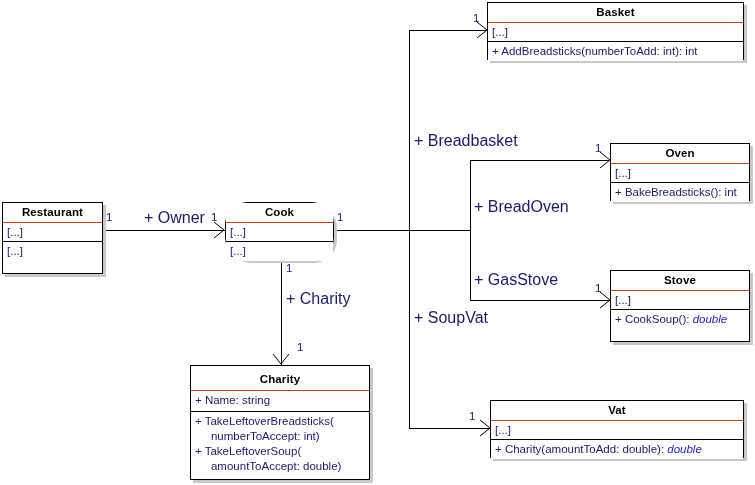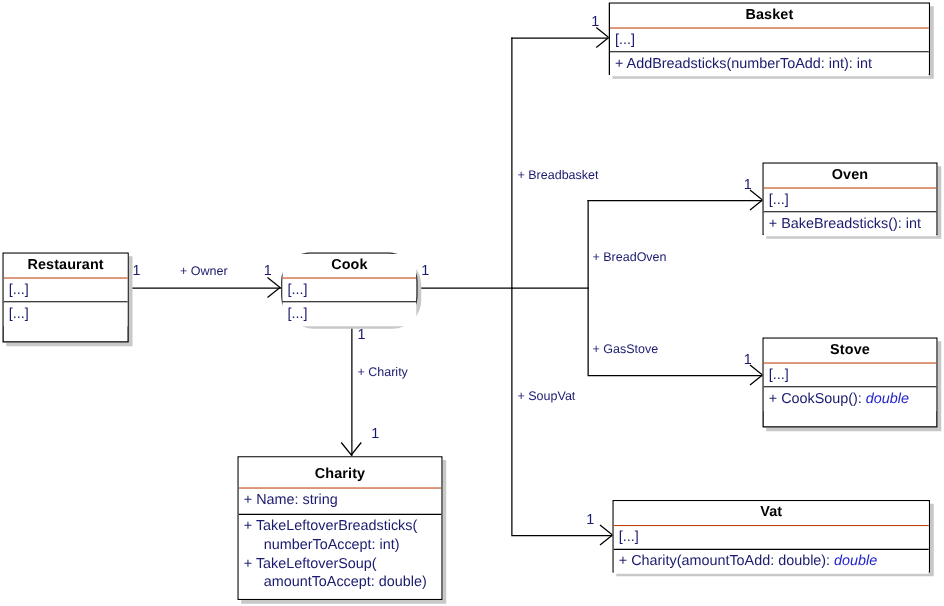--- a/index.html
+++ b/index.html
@@ -70,21 +70,21 @@
     width: 0;
     border-left: 1px solid #000000;
     z-index: 2;
   }
   .arrow-right, .arrow-down {
     position: absolute;
     z-index: 3;
   }
   .edge-label {
     position: absolute;
-    font-size: 10px;
+    font-size: 16px;
     color: #1a1a6e;
     white-space: nowrap;
     z-index: 4;
     line-height: 13px;
   }
   .mult-label {
     position: absolute;
     font-size: 11.5px;
     color: #1a1a6e;
     white-space: nowrap;
@@ -172,21 +172,21 @@
   <div class="uml-class" style="left:487px; top:2px; width:257px; height:58px;">
     <div class="uml-title">Basket</div>
     <div class="uml-compartment" style="height:19px;">
       <div class="uml-row">[...]</div>
     </div>
     <div class="uml-compartment last" style="height:19px;">
       <div class="uml-row">+ AddBreadsticks(numberToAdd: int): int</div>
     </div>
   </div>
 
-  <div class="uml-class" style="left:610px; top:130px; width:140px; height:58px;">
+  <div class="uml-class" style="left:610px; top:143px; width:140px; height:58px;">
     <div class="uml-title">Oven</div>
     <div class="uml-compartment" style="height:19px;">
       <div class="uml-row">[...]</div>
     </div>
     <div class="uml-compartment last" style="height:19px;">
       <div class="uml-row">+ BakeBreadsticks(): int</div>
     </div>
   </div>
 
   <div class="uml-class" style="left:610px; top:270px; width:140px; height:72px;">
@@ -202,21 +202,21 @@
   <div class="uml-class" style="left:490px; top:400px; width:254px; height:58px;">
     <div class="uml-title">Vat</div>
     <div class="uml-compartment" style="height:19px;">
       <div class="uml-row">[...]</div>
     </div>
     <div class="uml-compartment last" style="height:19px;">
       <div class="uml-row"><span>+ Charity(amountToAdd: double): </span><span class="ret-italic">double</span></div>
     </div>
   </div>
 
-  <div class="uml-class" style="left:190px; top:365px; width:164px; height:115px;">
+  <div class="uml-class" style="left:190px; top:365px; width:180px; height:115px;">
     <div class="uml-title" style="height:25px; padding-top:6px;">Charity</div>
     <div class="uml-compartment" style="height:21px;">
       <div class="uml-row">+ Name: string</div>
     </div>
     <div class="uml-compartment last" style="height:67px;">
       <div class="uml-row">+ TakeLeftoverBreadsticks(</div>
       <div class="uml-row">     numberToAccept: int)</div>
       <div class="uml-row">+ TakeLeftoverSoup(</div>
       <div class="uml-row">     amountToAccept: double)</div>
     </div>

